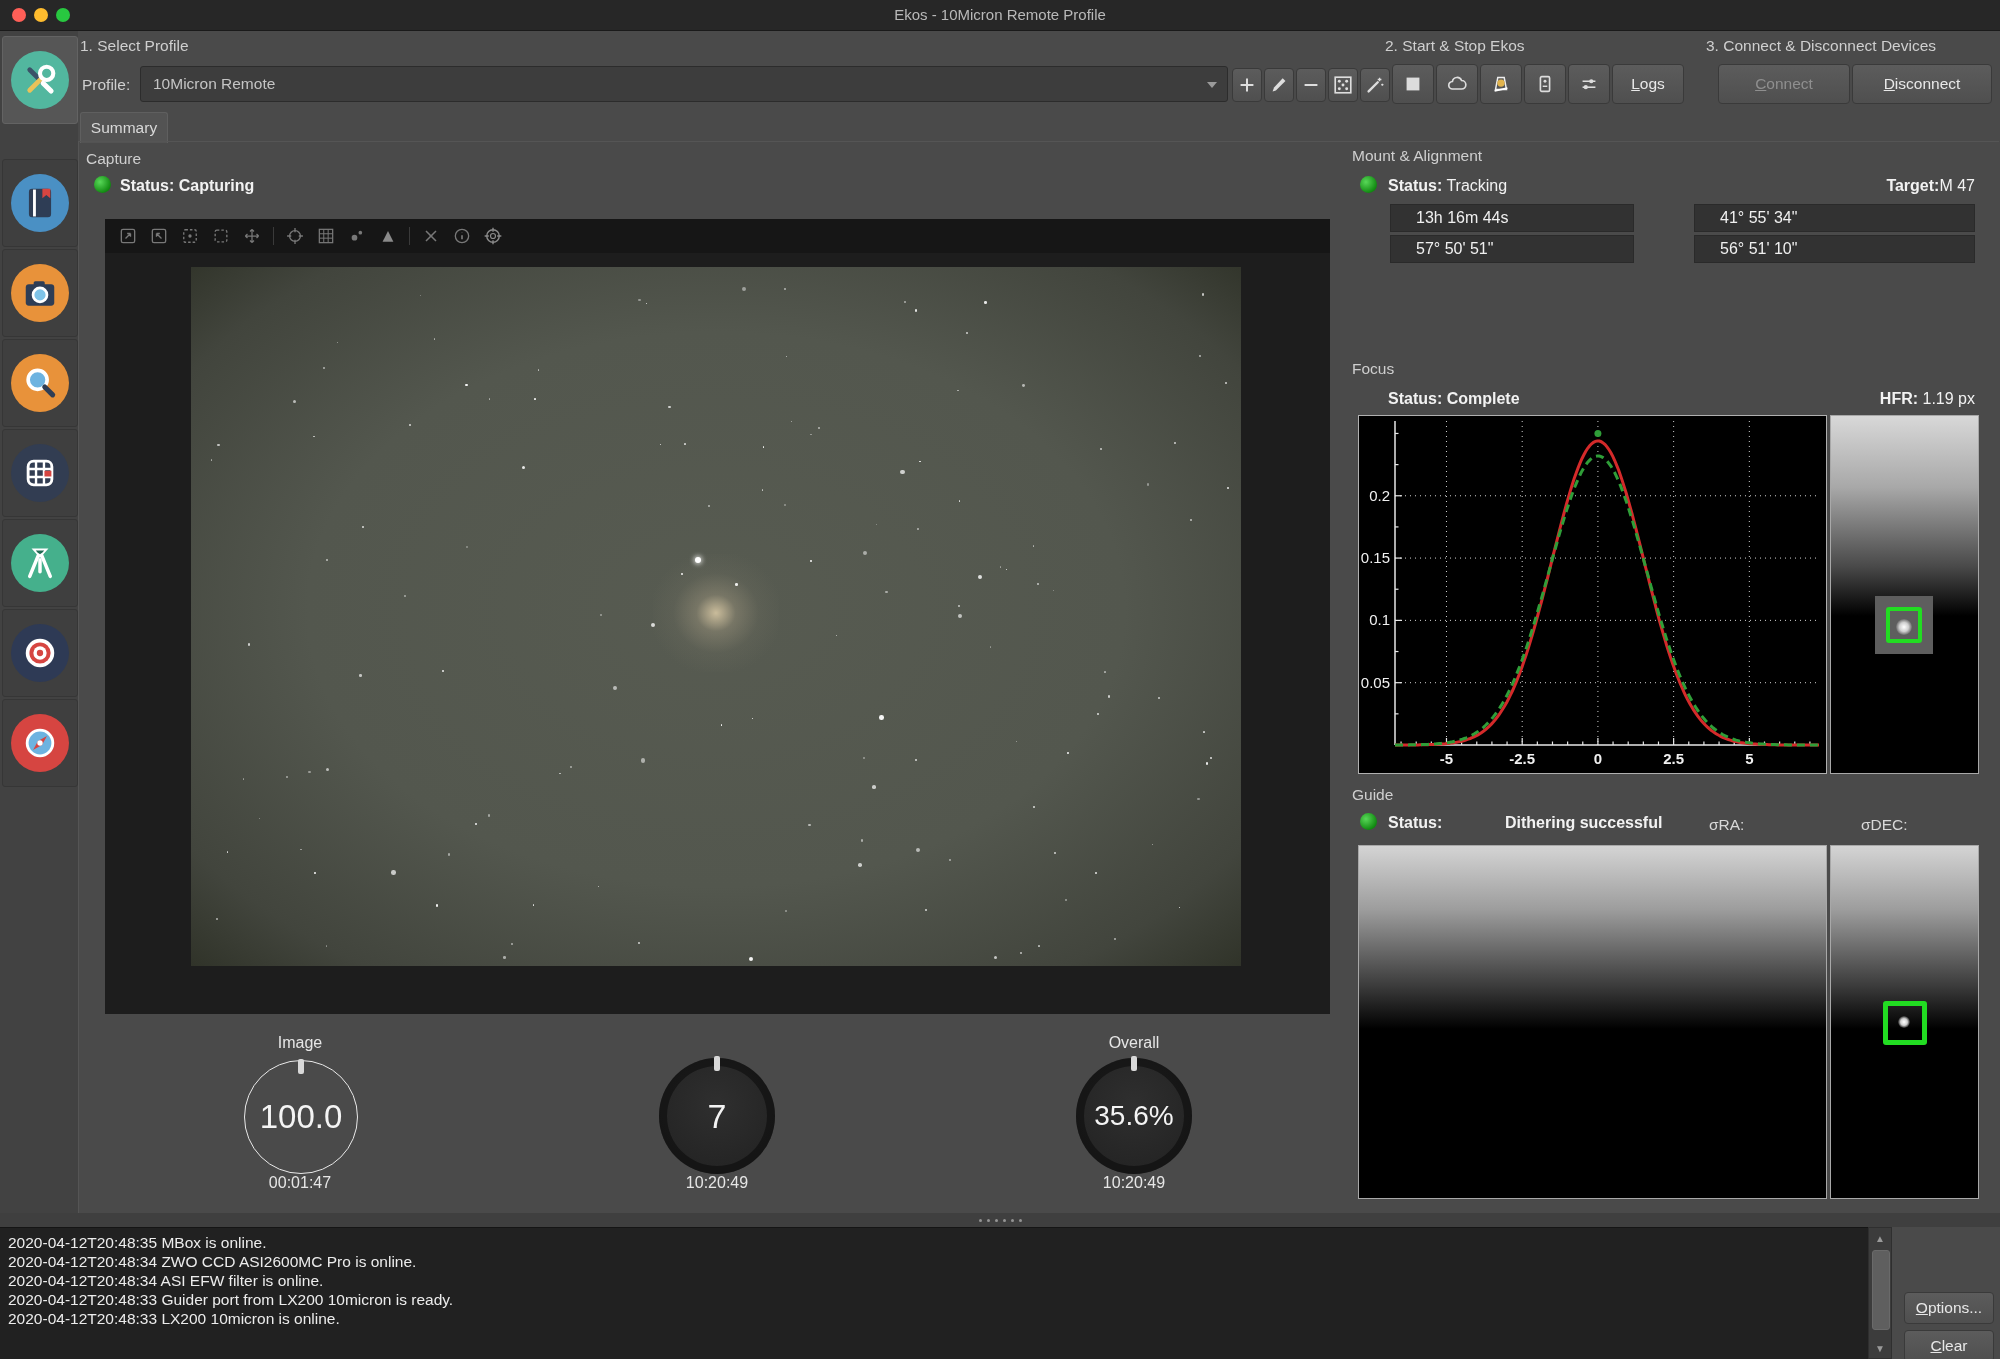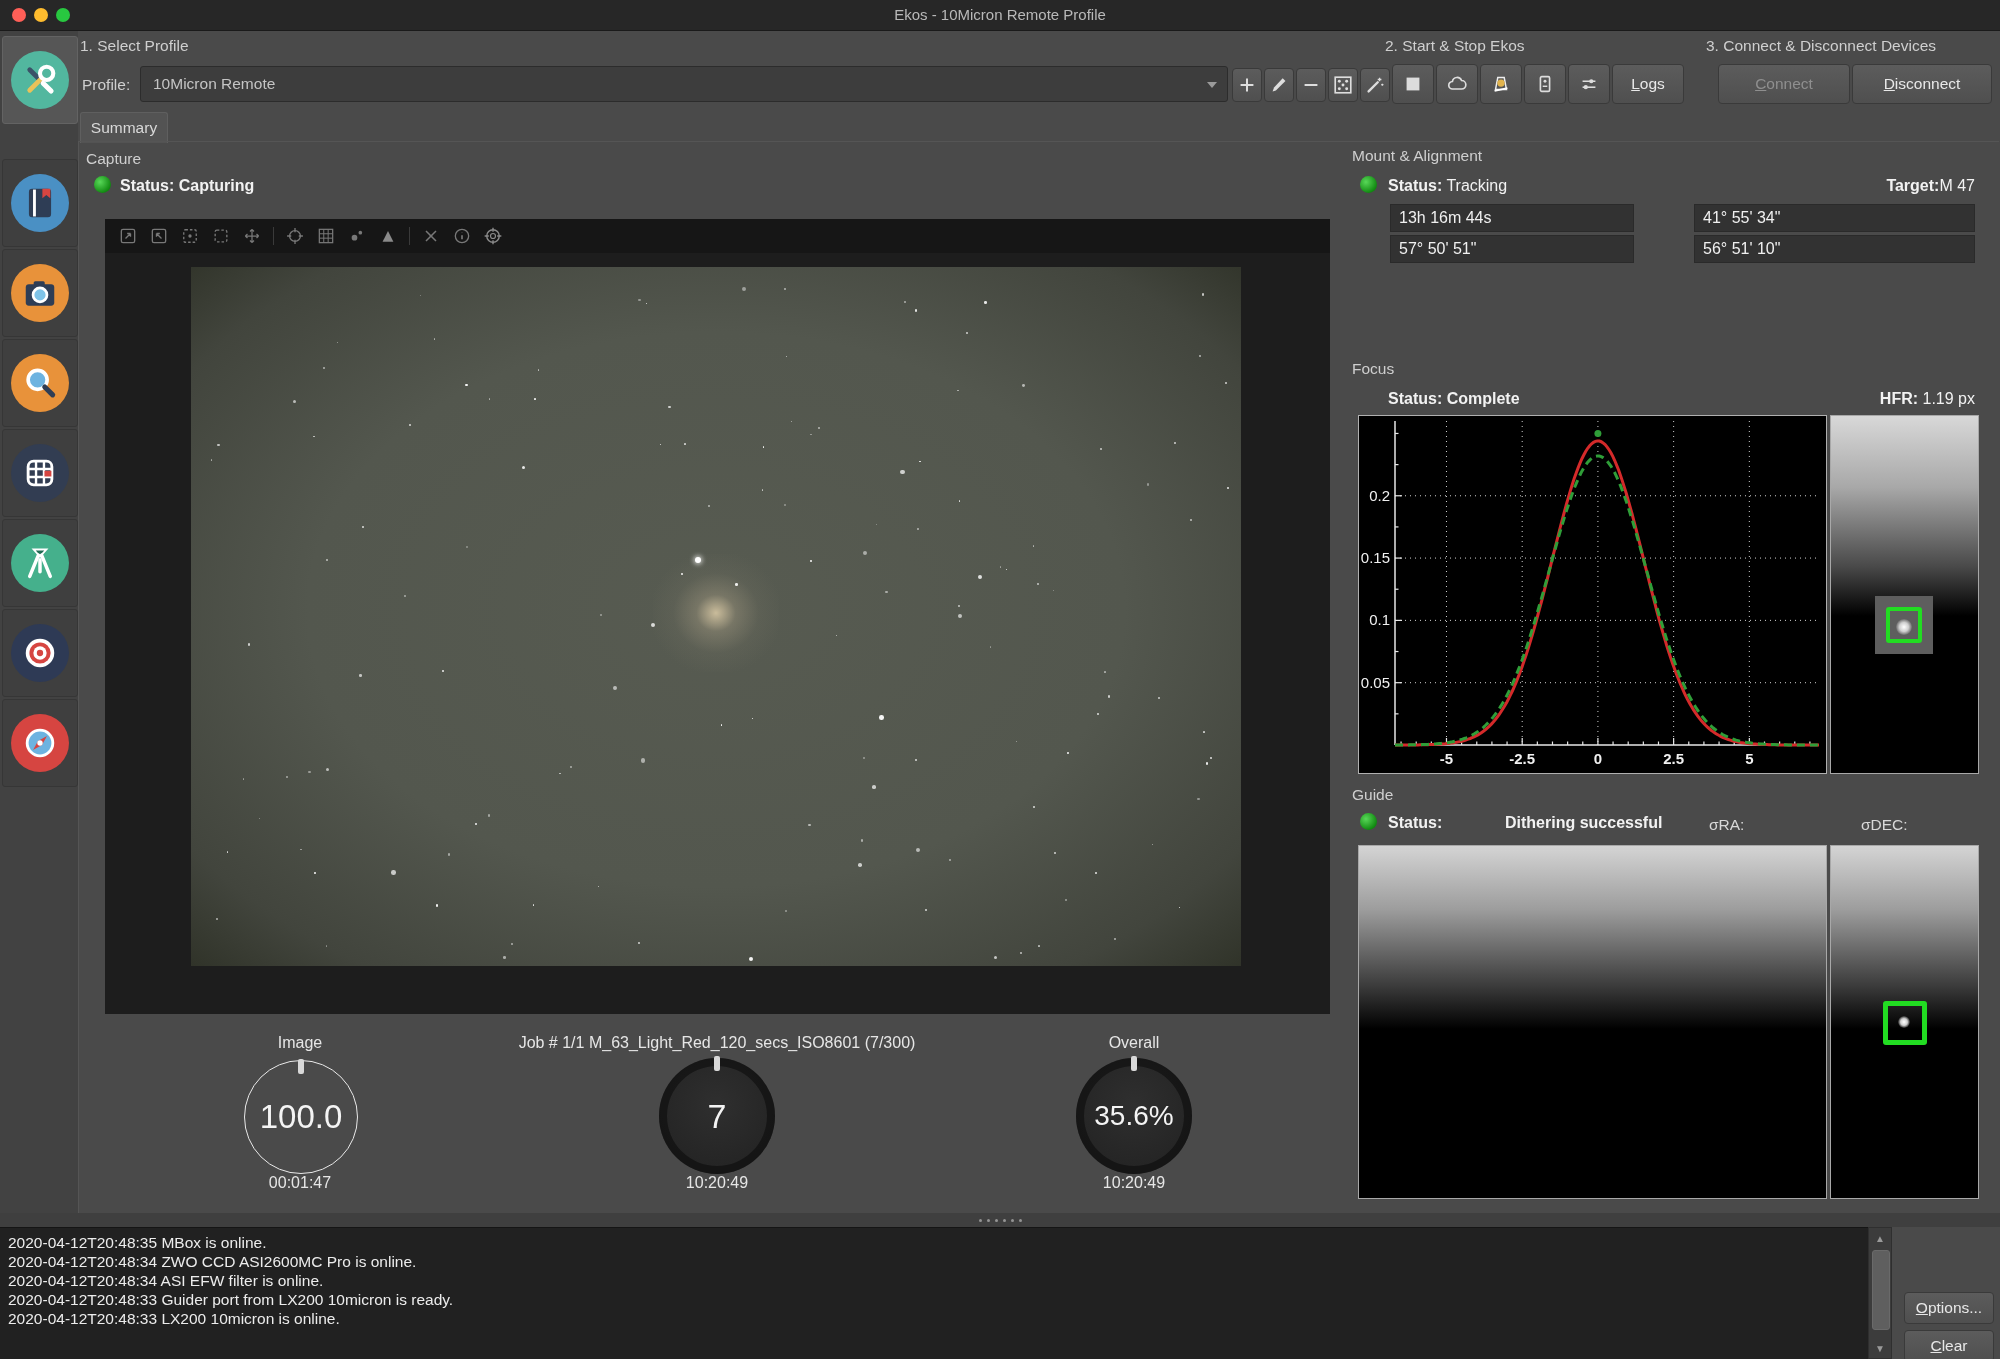--- a/index.html
+++ b/index.html
@@ -63,21 +63,21 @@
   .ring-dial{position:absolute;width:112px;height:112px;border-radius:50%;border:1.5px solid #e9e9e9;
              display:flex;align-items:center;justify-content:center;font-size:33px;color:#f4f4f4;}
   .knob{position:absolute;width:116px;height:116px;border-radius:50%;
         background:radial-gradient(circle at 50% 40%, #2f2f2f, #242424 75%, #1e1e1e);
         box-shadow:inset 0 0 0 8px rgba(10,10,10,0.55);
         display:flex;align-items:center;justify-content:center;color:#f4f4f4;}
   .tick{position:absolute;left:50%;top:-2px;width:6px;height:15px;margin-left:-3px;background:#d8d8d8;border-radius:2px;}
 
   
   .field{position:absolute;background:#323232;border:1px solid #2a2a2a;display:flex;align-items:center;
-         padding-left:8px;font-size:16px;color:#f0f0f0;height:28px;box-sizing:border-box;}
+         padding-left:25px;font-size:16px;color:#f0f0f0;height:28px;box-sizing:border-box;}
   .rp-label{position:absolute;font-size:15.5px;color:#d8d8d8;margin-left:41px;}
   .graph-box{position:absolute;background:#000;border:1px solid #b0b0b0;}
   .grad-box{position:absolute;border:1px solid #a8a8a8;
             background:linear-gradient(#d4d4d4 0%, #9d9d9d 18%, #3a3a3a 40%, #000 52%, #000 100%);}
   .grad-box.focus-grad{background:linear-gradient(#d8d8d8 0%, #a8a8a8 20%, #4a4a4a 42%, #000 56%, #000 100%);}
   .patch{position:absolute;background:#5e5e5e;}
   .green-sq{position:absolute;border:4px solid #22dd22;border-radius:3px;}
   .star-blob{position:absolute;border-radius:50%;
              background:radial-gradient(circle, #fff 0%, #cfcfcf 40%, transparent 75%);}
 
@@ -462,21 +462,20 @@
       </div>
   </div>
 
   <div class="dial-label" style="left:150px;top:1034px;width:300px">Image</div>
   <div class="ring-dial" style="left:244px;top:1060px">
     <span class="tick"></span>
     <span>100.0</span>
   </div>
   <div class="dial-time" style="left:150px;top:1174px;width:300px">00:01:47</div>
 
-  <div class="dial-label" style="left:367px;top:1034px;width:700px">Job # 1/1 M_63_Light_Red_120_secs_ISO8601 (7/300)</div>
   <div class="knob" style="left:659px;top:1058px;font-size:34px">
     <span class="tick"></span>
     <span>7</span>
   </div>
   <div class="dial-time" style="left:567px;top:1174px;width:300px">10:20:49</div>
 
   <div class="dial-label" style="left:984px;top:1034px;width:300px">Overall</div>
   <div class="knob" style="left:1076px;top:1058px;font-size:28px">
     <span class="tick"></span>
     <span>35.6%</span>

